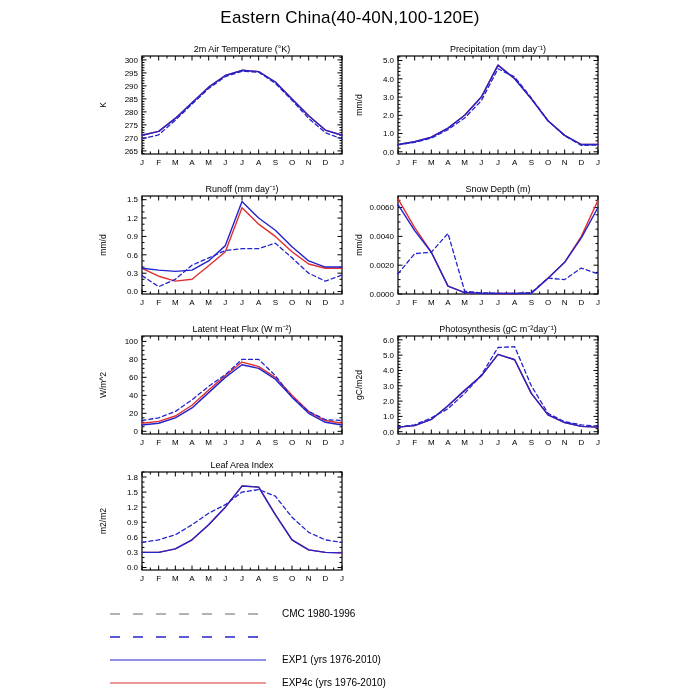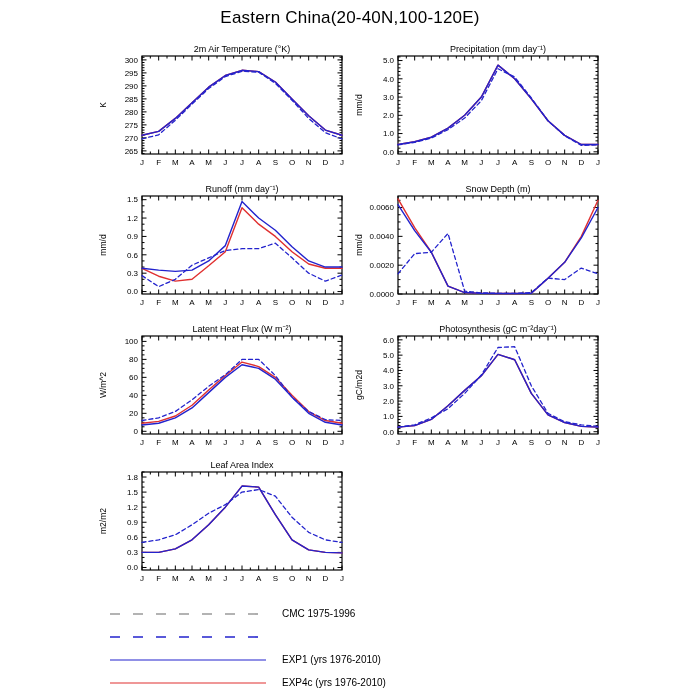--- a/index.html
+++ b/index.html
@@ -15,21 +15,21 @@
   .ylab{font-size:8.5px;}
   #legend{position:absolute;left:108px;top:602px;width:560px;}
   .legend-item{display:flex;align-items:center;height:23px;}
   .legend-item svg{flex:0 0 auto;}
   .legend-label{margin-left:14px;font-size:10px;color:#000;white-space:nowrap;}
 </style>
 </head>
 <body>
 
 <div id="figure">
-  <h1 id="figure-title">Eastern China(20-40N,100-120E)</h1>
+  <h1 id="figure-title">Eastern China(40-40N,100-120E)</h1>
   <div id="panels">
       <div class="panel" style="left: 96px; top: 42px;">
         <svg width="252" height="140" viewBox="0 0 252 140">
           <rect x="46" y="14" width="200" height="98" fill="none" stroke="#000" stroke-width="1.2"></rect>
           <g stroke="#000" stroke-width="1">
             <line x1="46" y1="108.88063660477457" x2="50.5" y2="108.88063660477457"></line>
             <line x1="241.5" y1="108.88063660477457" x2="246" y2="108.88063660477457"></line>
             <line x1="46" y1="95.88328912466847" x2="50.5" y2="95.88328912466847"></line>
             <line x1="241.5" y1="95.88328912466847" x2="246" y2="95.88328912466847"></line>
             <line x1="46" y1="82.88594164456235" x2="50.5" y2="82.88594164456235"></line>
@@ -958,21 +958,21 @@
           <text x="146" y="10" text-anchor="middle" class="ptitle">Leaf Area Index</text>
           <text x="10" y="63" text-anchor="middle" class="ylab" transform="rotate(-90 10 63)">m2/m2</text>
         </svg>
       </div>
     </div>
   <div id="legend">
       <div class="legend-item">
         <svg width="160" height="12">
           <line x1="2" y1="6" x2="158" y2="6" stroke="#9a9a9a" stroke-width="1.6" stroke-dasharray="10 13"></line>
         </svg>
-        <span class="legend-label">CMC 1975-1996</span>
+        <span class="legend-label">CMC 1980-1996</span>
       </div>
       <div class="legend-item">
         <svg width="160" height="12">
           <line x1="2" y1="6" x2="158" y2="6" stroke="#2323cd" stroke-width="1.6" stroke-dasharray="10 13"></line>
         </svg>
       </div>
       <div class="legend-item">
         <svg width="160" height="12">
           <line x1="2" y1="6" x2="158" y2="6" stroke="#2323cd" stroke-width="1.2"></line>
         </svg>

